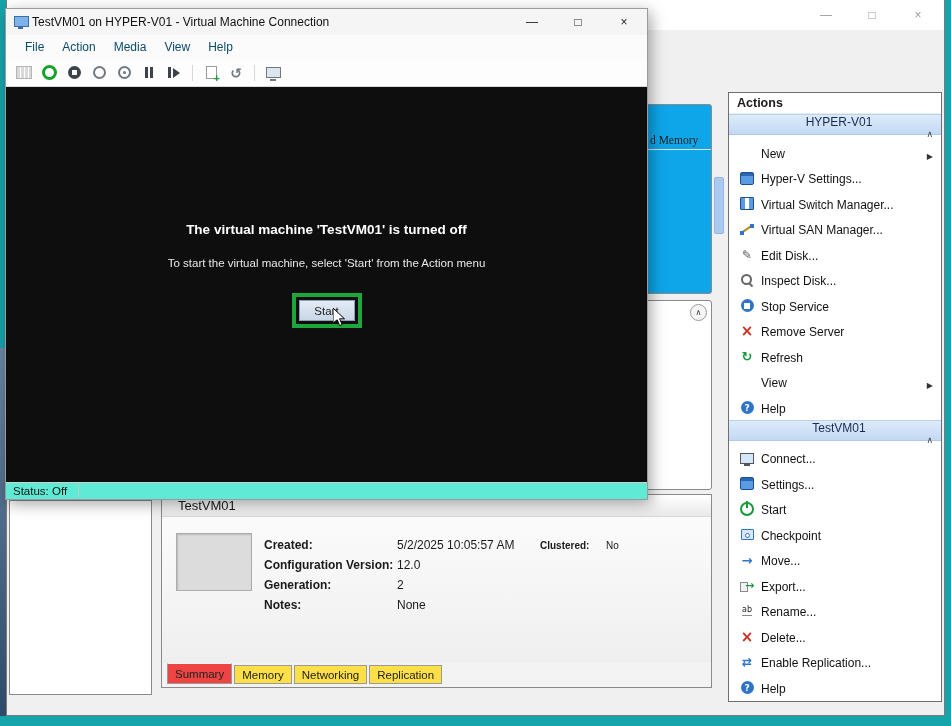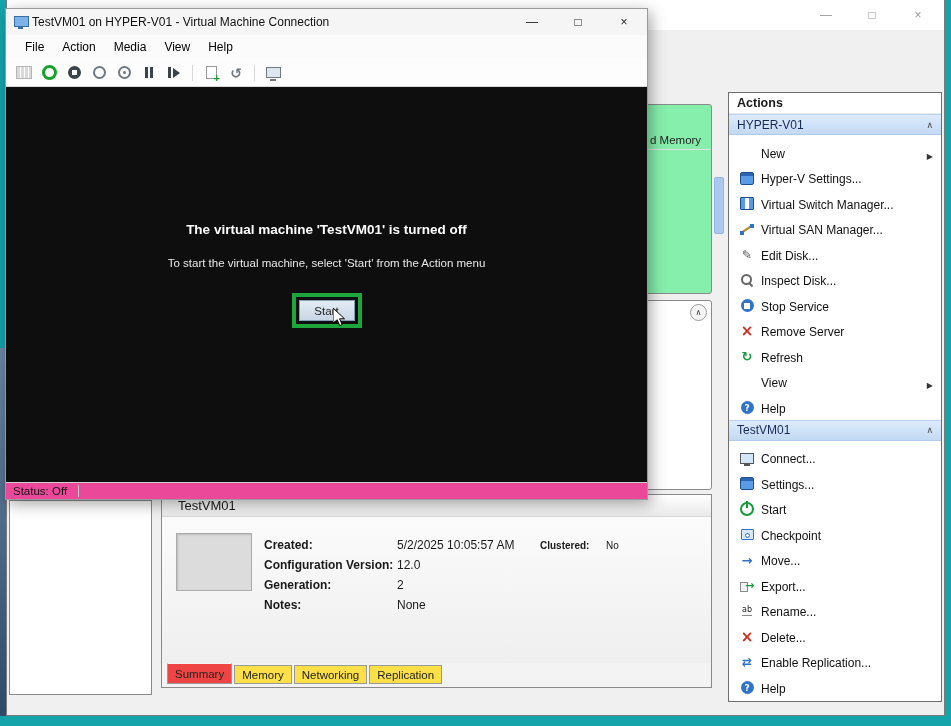--- a/index.html
+++ b/index.html
@@ -11,22 +11,22 @@
   .wallpaper{position:absolute;left:0;top:348px;width:7px;height:368px;
              background:linear-gradient(180deg,#6c88a6,#2e4a68);}
 
   
   .mgr{position:absolute;left:6px;top:0;width:939px;height:716px;background:#f0f0f0;border:1px solid #7a7a7a;border-top:none;}
   .mgr-title{position:absolute;left:0;top:0;width:100%;height:30px;background:#ffffff;}
   .mgr-controls{position:absolute;right:3px;top:0;height:30px;display:flex;}
   .wbtn{width:46px;height:100%;display:flex;align-items:center;justify-content:center;font-size:12px;color:#9b9b9b;cursor:default;}
   .vmc .wbtn{color:#222;height:26px;}
 
-  .vm-list-pane{position:absolute;left:594px;top:104px;width:111px;height:190px;background:#86efac;
-                border:1px solid #8a8a8a;border-radius:3px;}
+  .vm-list-pane{position:absolute;left:594px;top:104px;width:111px;height:190px;background:#0ea5e9;
+                border:1px solid #8a8a8a;border-radius:3px;font-family:Liberation Serif, serif;}
   .col-header{margin-top:26px;height:19px;border-bottom:1px solid #e0e0e0;font-size:11.5px;color:#222;
               padding-left:48px;display:flex;align-items:center;white-space:nowrap;overflow:hidden;}
   .chk-pane{position:absolute;left:594px;top:300px;width:111px;height:190px;background:#fff;
             border:1px solid #8a8a8a;border-radius:3px;}
   .collapse-btn{position:absolute;right:4px;top:3px;width:17px;height:17px;border-radius:50%;border:1px solid #9a9a9a;
                 background:#f5f5f5;font-size:8px;color:#333;display:flex;align-items:center;justify-content:center;}
   .blue-strip{position:absolute;left:707px;top:177px;width:10px;height:57px;background:var(--selection-blue,#abc9ee);
               border:1px solid #8fb6e4;border-radius:2px;}
   .tree-pane{position:absolute;left:2px;top:500px;width:143px;height:195px;background:#fff;border:1px solid #8a8a8a;}
 
@@ -45,21 +45,21 @@
   .clustered .f-label{width:66px;}
   .dtabs{position:absolute;left:5px;bottom:3px;display:flex;border-top:0;}
   .dtab{padding:3px 7px 2px;font-size:11.5px;border:1px solid #9a9a9a;background:#fde047;margin-right:2px;color:#222;}
   .dtab.active{background:#ef4444;border-top-color:#f4f4f4;margin-top:-2px;padding-top:4px;}
 
   
   .actions{position:absolute;left:721px;top:92px;width:214px;height:610px;background:#fff;border:1px solid #6e6e6e;overflow:hidden;}
   .actions-title{height:21px;padding:3px 8px 0;font-weight:bold;font-size:12.5px;border-bottom:1px solid #ececec;}
   .act-header{height:21px;display:flex;align-items:center;padding-left:8px;font-size:12px;color:#172a55;
               background:linear-gradient(var(--group-header-blue,#dcebfb),#c3d9f3);
-              border-top:1px solid #b9d2ee;border-bottom:1px solid #aecbea;}
+              border-top:1px solid #b9d2ee;border-bottom:1px solid #aecbea;flex-direction:column;}
   .act-header.gap{margin-top:4px;}
   .act-header .chev{margin-left:auto;margin-right:8px;font-size:9px;color:#444;}
   .act-item{height:25.5px;display:flex;align-items:flex-end;padding-left:10px;gap:6px;font-size:12px;color:#111;cursor:default;}
   .act-label{flex:0 1 auto;white-space:nowrap;}
   .subarrow{margin-left:auto;margin-right:8px;font-size:8px;color:#333;}
 
   
   .ai{position:relative;width:16px;height:16px;flex:0 0 16px;display:inline-flex;align-items:center;justify-content:center;
       font-family:"DejaVu Sans",sans-serif;}
   .icon-import-vm::before{content:"\2192";font-size:13px;color:#149939;font-weight:700;}
@@ -97,21 +97,21 @@
   
   .vmc{position:absolute;left:5px;top:8px;width:643px;height:492px;background:#f0f0f0;border:1px solid #9a9a9a;
        box-shadow:3px 4px 14px rgba(0,0,0,.35);z-index:10;}
   .vmc-title{height:26px;display:flex;align-items:center;background:#f5f5f5;padding-left:8px;gap:3px;}
   .vmc-appicon{position:relative;width:15px;height:13px;flex:0 0 15px;}
   .vmc-appicon::before{content:"";position:absolute;left:0;top:0;width:13px;height:9px;border:1px solid #3a6ea5;background:#7db3e8;}
   .vmc-appicon::after{content:"";position:absolute;left:4px;bottom:0;width:5px;height:2px;background:#3a6ea5;}
   .vmc-title-text{font-size:12px;color:#111;white-space:nowrap;}
   .vmc-controls{margin-left:auto;display:flex;height:26px;}
   .vmc-menubar{height:24px;display:flex;align-items:center;background:#fbfbfb;padding-left:10px;}
-  .menu-item{padding:3px 9px;font-size:12px;color:#000000;}
+  .menu-item{padding:3px 9px;font-size:12px;color:#0c4a6e;}
   .vmc-toolbar{height:28px;display:flex;align-items:center;background:#fdfdfd;border-bottom:1px solid #d9d9d9;padding-left:6px;gap:1px;}
   .tb{position:relative;width:24px;height:22px;display:inline-flex;align-items:center;justify-content:center;border-radius:3px;}
   .tb-sep{width:1px;height:16px;background:#d8d8d8;margin:0 5px;}
   .tbi-ctrl-alt-del::before{content:"";width:14px;height:11px;border:1px solid #b5b5b5;
       background:repeating-linear-gradient(90deg,#d9d9d9 0 3px,#fff 3px 4px);}
   .tbi-start::before{content:"";width:9px;height:9px;border:3px solid #17a22b;border-radius:50%;}
   .tbi-turn-off::before{content:"";width:13px;height:13px;border-radius:50%;background:#3c434b;}
   .tbi-turn-off::after{content:"";position:absolute;width:5px;height:5px;background:#fff;left:9.5px;top:8.5px;}
   .tbi-shut-down::before{content:"";width:9px;height:9px;border:2px solid #707880;border-radius:50%;}
   .tbi-save::before{content:"";width:9px;height:9px;border:2px solid #707880;border-radius:50%;}
@@ -129,21 +129,21 @@
   .vmc-screen{position:relative;height:395px;background:#0e0e0e;}
   .scr-line1{position:absolute;top:135px;width:100%;text-align:center;color:#fff;font-size:13.5px;font-weight:600;}
   .scr-line2{position:absolute;top:170px;width:100%;text-align:center;color:#e8e8e8;font-size:11.5px;}
   .start-wrap{position:absolute;top:206px;left:50%;transform:translateX(-50%);
       border:4px solid var(--accent-green,#1ea63d);padding:3px;background:transparent;}
   .start-btn{display:block;width:56px;height:21px;font-size:11.5px;color:#222;
       font-family:"Liberation Sans","DejaVu Sans",sans-serif;
       background:linear-gradient(#e4ecf5,#c8d6e6);border:1px solid #8aa0b8;}
   .cursor{position:absolute;left:37px;top:11px;}
 
-  .vmc-status{position:relative;height:17px;background:#ec4899;border-top:1px solid #cfcfcf;display:flex;align-items:center;}
+  .vmc-status{position:relative;height:17px;background:#5eead4;border-top:1px solid #cfcfcf;display:flex;align-items:center;}
   .status-text{font-size:11.5px;padding-left:7px;color:#111;}
   .status-div{position:absolute;left:72px;top:2px;bottom:2px;width:1px;background:#c9c9c9;}
 </style>
 </head>
 <body>
 
 <div id="stage">
 
   <div class="wallpaper"></div>
 

